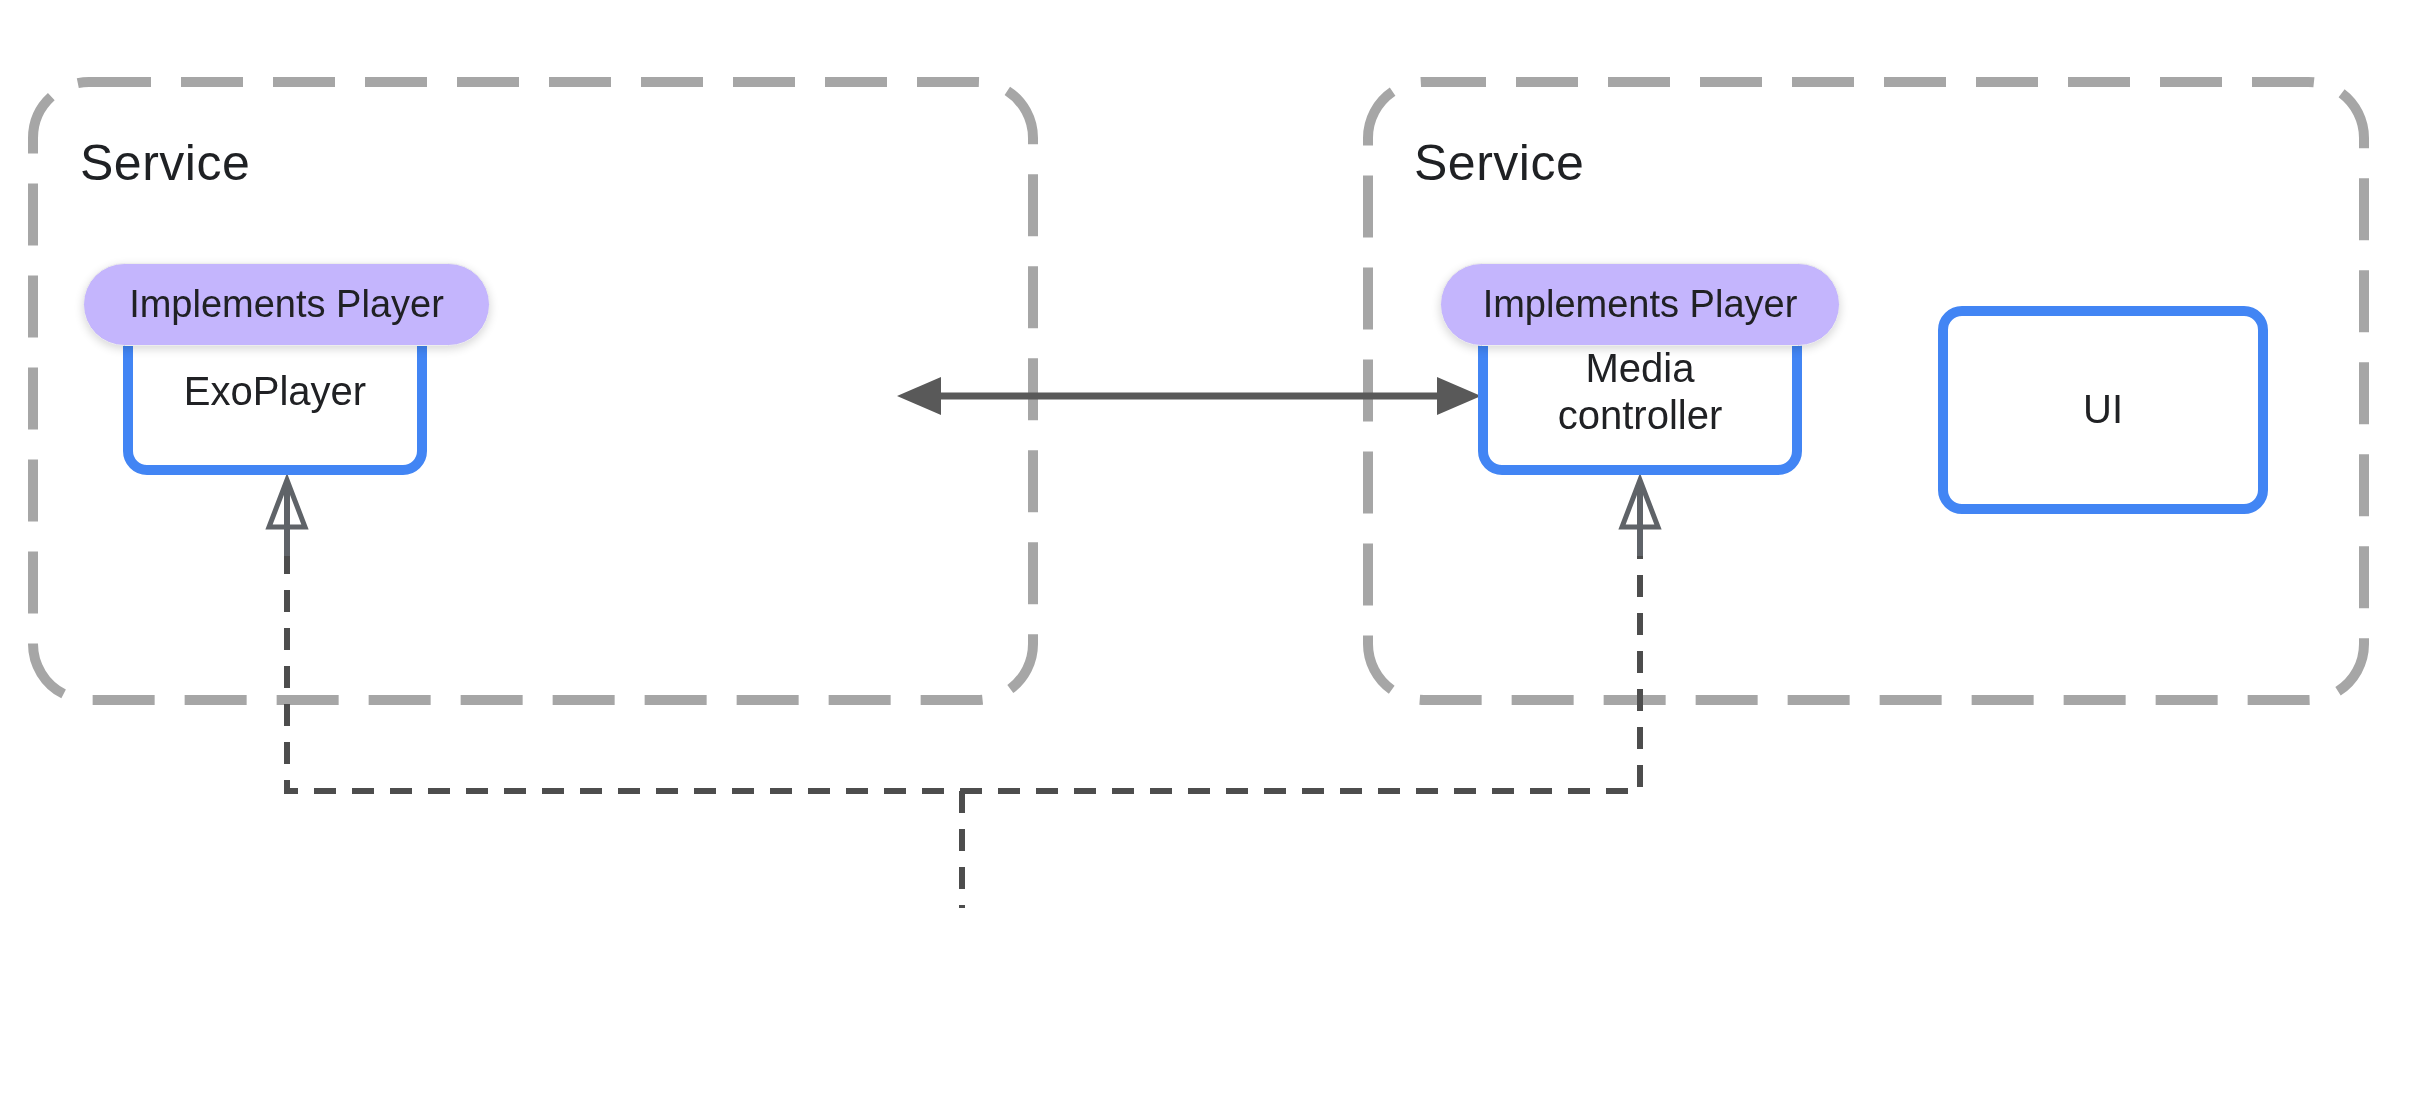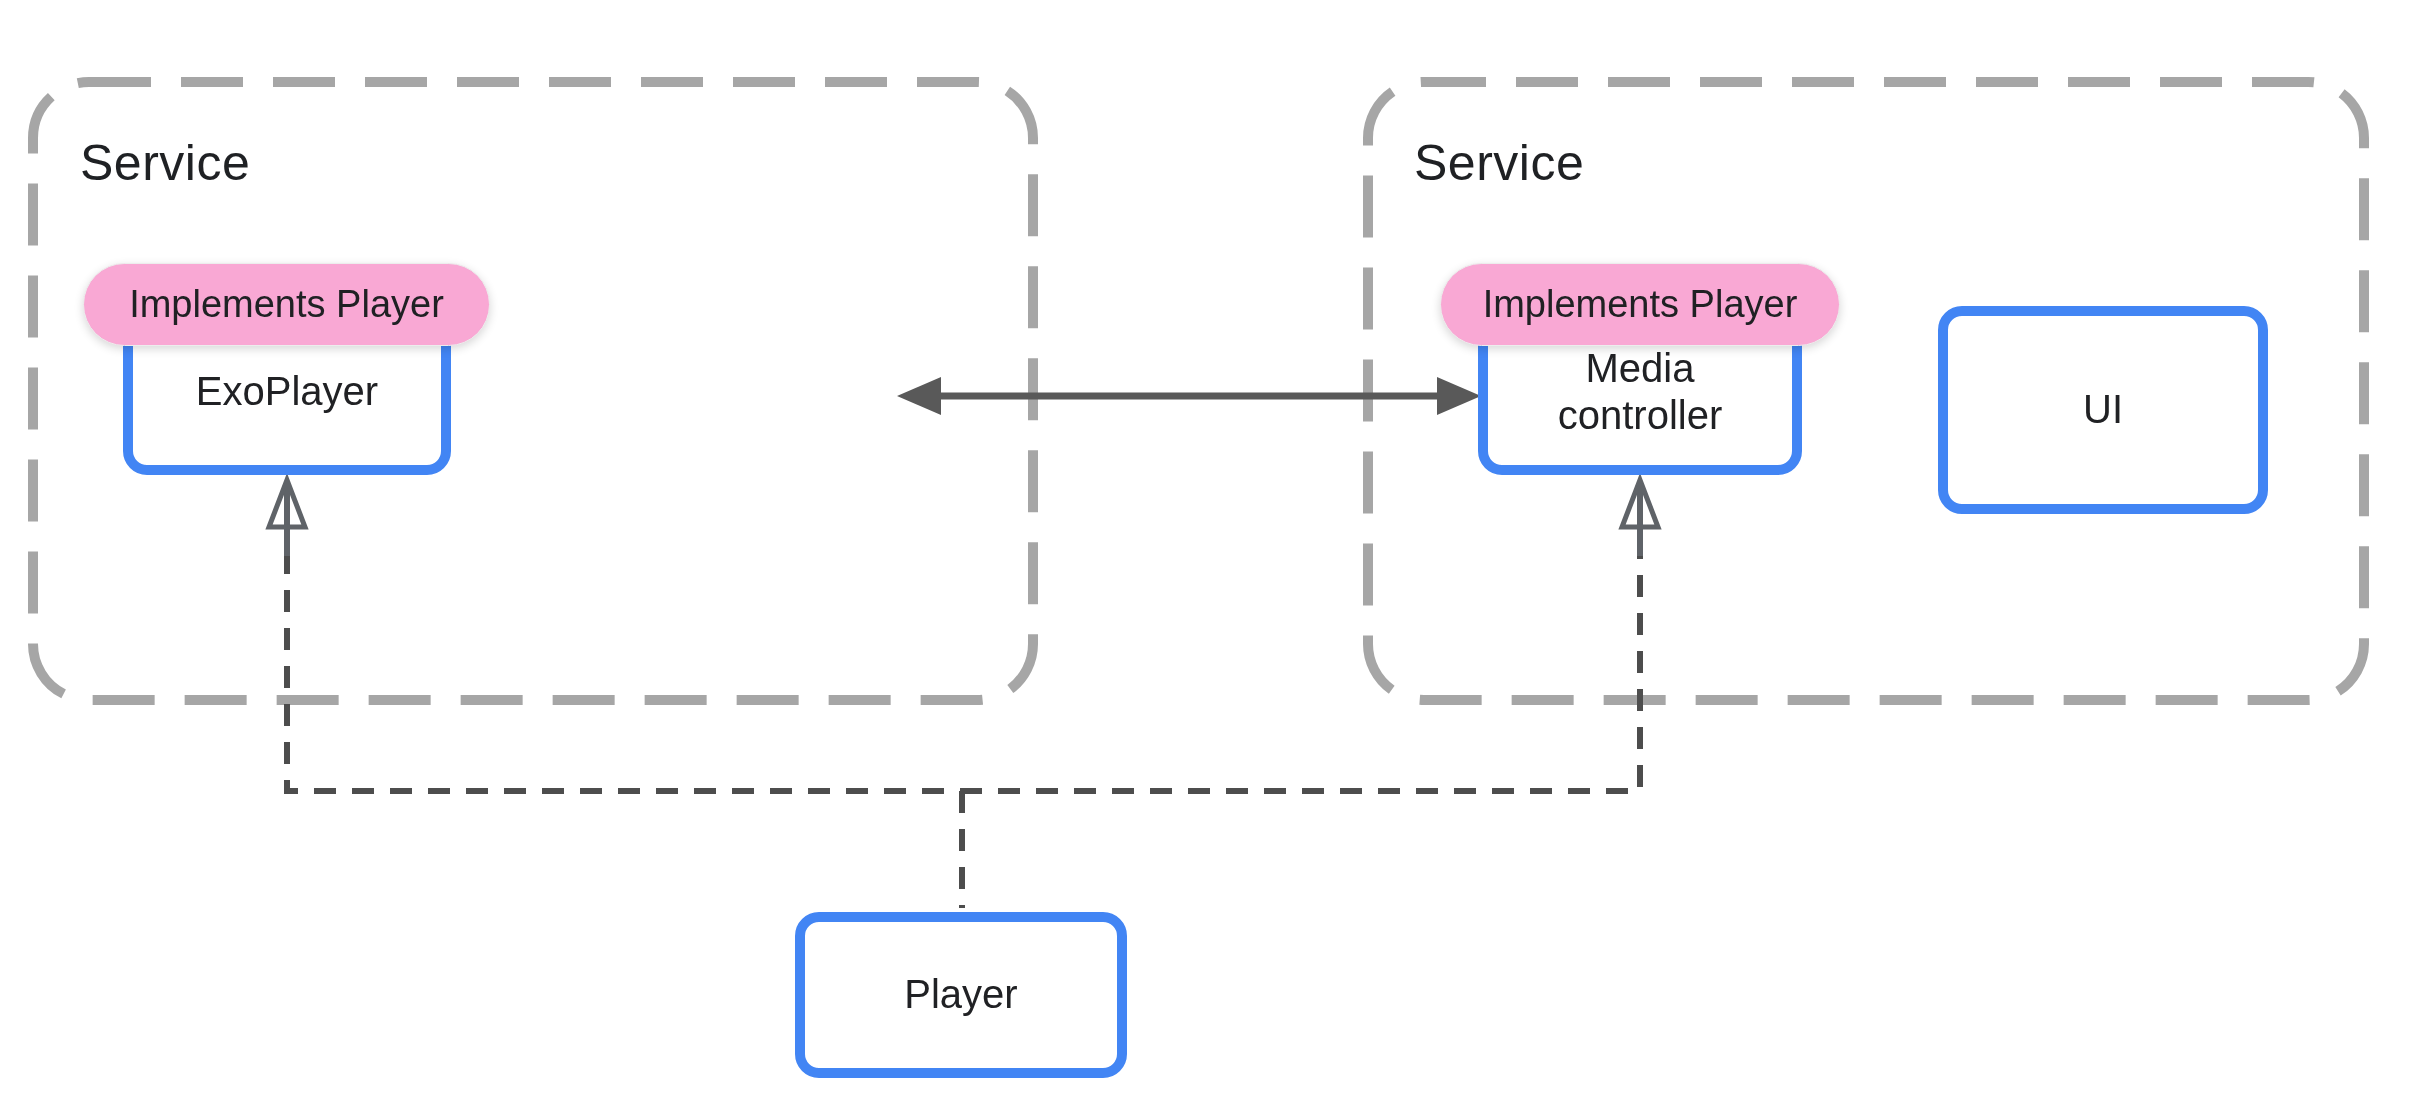--- a/index.html
+++ b/index.html
@@ -48,38 +48,38 @@
     line-height: 1.18;
     color: #202124;
   }
   .node .wrap-label {
     max-width: 250px;
   }
   .badge {
     position: absolute;
     z-index: 3;
     box-sizing: border-box;
-    background: #f9a8d4;
+    background: #c4b5fd;
     border: 1px solid #ededed;
     border-radius: 42px;
     box-shadow: 0 3px 10px rgba(0,0,0,0.16);
     display: flex;
     align-items: center;
     justify-content: center;
     white-space: nowrap;
   }
   .badge .badge-label {
     font-size: 38px;
     color: #202124;
   }
   
   #label-service  { left: 80px;  top: 134px; }
   #label-activity { left: 1414px; top: 134px; }
 
-  #node-exoplayer        { left: 123px;  top: 309px; width: 328px; height: 166px; }
+  #node-exoplayer        { left: 123px;  top: 309px; width: 304px; height: 166px; }
   #node-media-session    { left: 585px;  top: 307px; width: 316px; height: 166px; }
   #node-media-controller { left: 1478px; top: 309px; width: 324px; height: 166px; }
   #node-ui               { left: 1938px; top: 306px; width: 330px; height: 208px; }
   #node-player           { left: 795px;  top: 912px; width: 332px; height: 166px; }
 
   #badge-service  { left: 83px;   top: 263px; width: 407px; height: 83px; }
   #badge-activity { left: 1440px; top: 263px; width: 400px; height: 83px; }
 </style>
 </head>
 <body>
@@ -114,23 +114,20 @@
 
 
   <div class="node" id="node-media-controller">
     <span class="node-label wrap-label">Media controller</span>
   </div>
 
   <div class="node" id="node-ui">
     <span class="node-label">UI</span>
   </div>
 
-  <div class="node" id="node-player">
-    <span class="node-label">Player</span>
-  </div>
 
   <div class="badge" id="badge-service">
     <span class="badge-label">Implements Player</span>
   </div>
 
   <div class="badge" id="badge-activity">
     <span class="badge-label">Implements Player</span>
   </div>
 
 </div>

